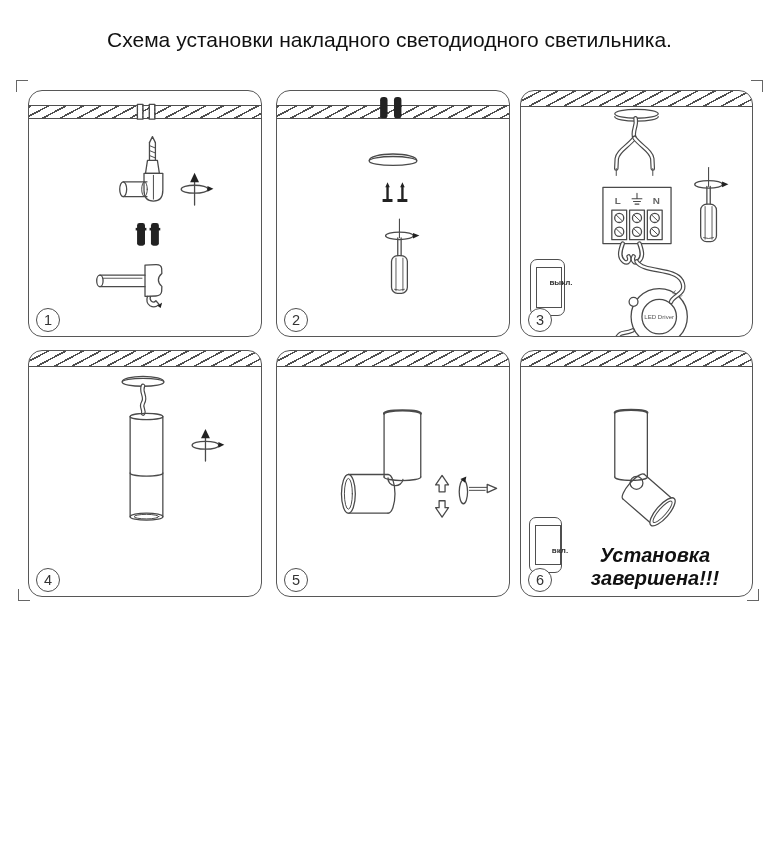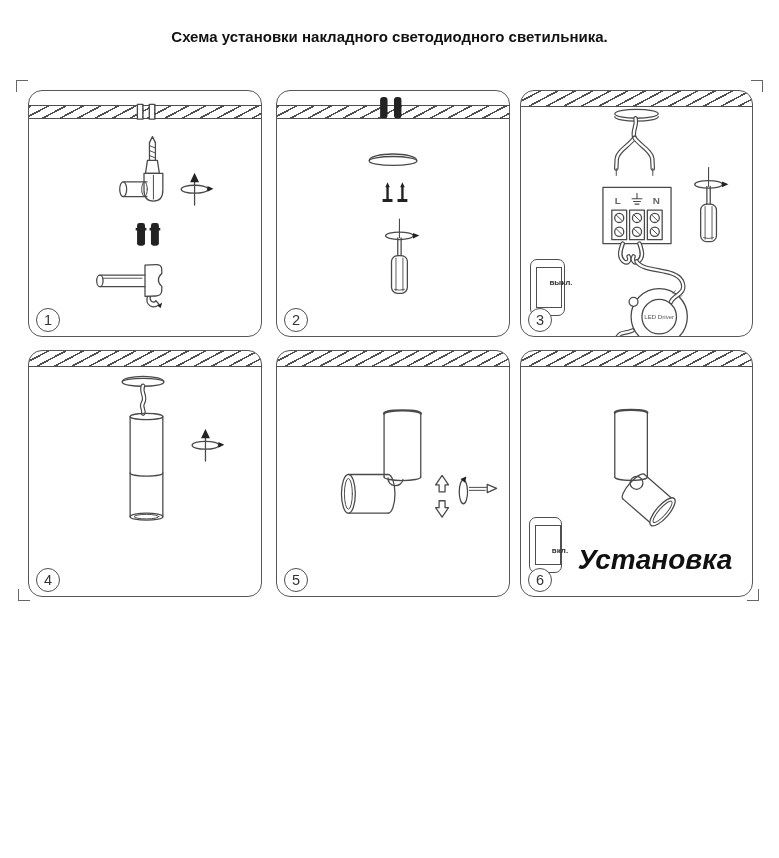--- a/index.html
+++ b/index.html
@@ -1,19 +1,19 @@
 <!DOCTYPE html>
 <html><head>
 <meta charset="utf-8">
 <style>
   html,body{margin:0;padding:0;background:#fff;}
   .page{position:relative;width:779px;height:858px;background:#ffffff;
         font-family:"Liberation Sans",sans-serif;overflow:hidden;}
   .title{position:absolute;top:28px;left:0;width:100%;text-align:center;
-         font-size:15px;font-weight:bold;color:#111;letter-spacing:0;}
+         font-size:21px;font-weight:normal;color:#111;letter-spacing:0;}
   
   .crop{position:absolute;width:11px;height:11px;}
   .crop.tl{left:16px;top:80px;border-left:1.3px solid #666;border-top:1.3px solid #666;}
   .crop.tr{left:751px;top:80px;border-right:1.3px solid #666;border-top:1.3px solid #666;}
   .crop.bl{left:18px;top:589px;border-left:1.3px solid #666;border-bottom:1.3px solid #666;}
   .crop.br{left:747px;top:589px;border-right:1.3px solid #666;border-bottom:1.3px solid #666;}
   
   .panel{position:absolute;width:234px;height:247px;background:#fff;
          border:1.5px solid #575757;border-radius:14px;overflow:hidden;box-sizing:border-box;}
   #p1{left:28px;top:90px;} #p2{left:276px;top:90px;} #p3{left:520px;top:90px;width:233px;}
@@ -40,21 +40,21 @@
   
   .switch{position:absolute;border:1.5px solid #4f4f4f;border-radius:7px;background:#fff;box-sizing:border-box;}
   .switch-inner{position:absolute;left:5px;right:5px;top:7px;bottom:7px;
                 border:1.2px solid #4f4f4f;display:flex;flex-direction:column;padding-left:24px;}
   .sw-label{flex:1;display:flex;align-items:center;justify-content:center;
             font-size:8px;font-weight:bold;color:#333;}
   .sw-line-bottom{height:9px;border-top:1.2px solid #4f4f4f;}
   .sw-line-top{height:9px;border-bottom:1.2px solid #4f4f4f;}
   
   .done-msg{position:absolute;left:48px;top:193px;width:172px;text-align:center;
-            font-size:28px;font-weight:bold;font-style:italic;line-height:1.16;color:#101010;}
+            font-size:20px;font-weight:bold;font-style:italic;line-height:1.16;color:#101010;}
 </style>
 </head>
 <body>
 
 <div class="page">
 
   <div class="title">Схема установки накладного светодиодного светильника.</div>
 
   <div class="crop tl"></div>
   <div class="crop tr"></div>
@@ -286,17 +286,18 @@
       </g>
     </svg>
     <div class="switch" style="left:8px;top:166px;width:33px;height:56px;">
       <div class="switch-inner">
         <div class="sw-line-top"></div>
         <div class="sw-label">вкл.</div>
       </div>
     </div>
     <div class="done-msg">
       <div>Установка</div>
+      <div>завершена!!!</div>
     </div>
     <div class="badge">6</div>
   </div>
 
 </div>
 
 </body></html>

